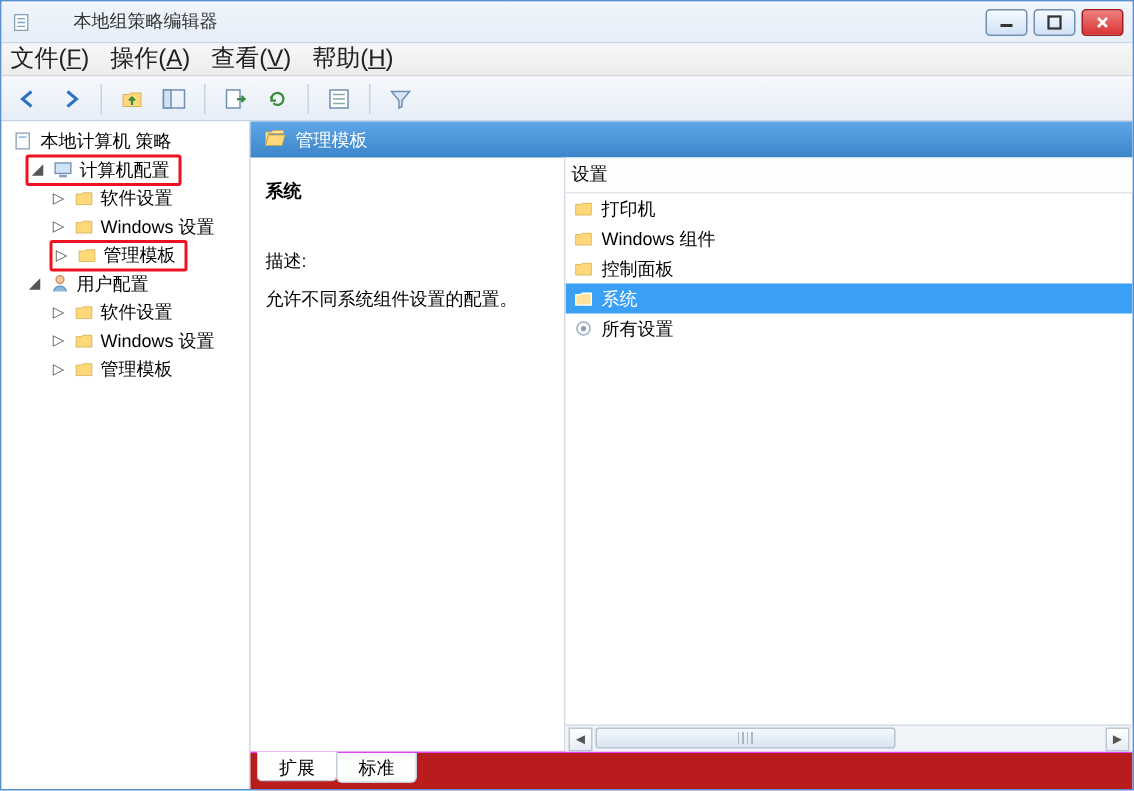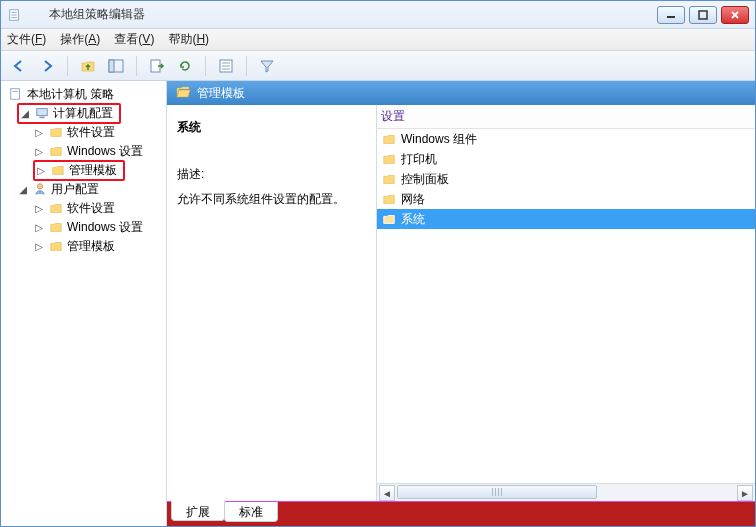--- a/index.html
+++ b/index.html
@@ -8,21 +8,21 @@
 
 .titlebar { height: 28px; background: linear-gradient(#f0f5fb,#e6eef8); display: flex; align-items: center; padding: 0 6px; border-bottom: 1px solid #c5d6e8; }
 .titlebar .icon-slot { width: 16px; height: 16px; margin-right: 6px; display:flex; align-items:center; justify-content:center; }
 .titlebar .title { font-size: 12px; color: #333; flex: 1; margin-left: 20px; }
 .winbtns { display: flex; gap: 4px; }
 .winbtn { width: 28px; height: 18px; border: 1px solid #6f8fb3; border-radius: 3px; display:flex; align-items:center; justify-content:center; font-size: 11px; color:#333; background: linear-gradient(#f5faff,#cfe1f5); cursor:pointer; }
 .winbtn svg { display:block; }
 .winbtn.close { background: linear-gradient(#f08080,#d93333); color:#fff; border-color:#a02020; }
 
 
-.menubar { height: 22px; background: linear-gradient(#f7f7f7,#ececec); border-bottom: 1px solid #d6d6d6; display:flex; align-items:center; padding: 0 6px; font-size: 12px; gap: 14px; }
+.menubar { height: 22px; background: linear-gradient(#f7f7f7,#ececec); border-bottom: 1px solid #d6d6d6; display:flex; align-items:center; padding: 0 6px; font-size: 16px; gap: 14px; }
 .menubar .menuitem { cursor: default; color:#222; }
 .menubar .menuitem .accel { text-decoration: underline; }
 
 
 .toolbar { height: 30px; background: linear-gradient(#f6f9fd,#e6edf6); border-bottom: 1px solid #c8d4e3; display:flex; align-items:center; padding: 0 6px; gap: 4px; }
 .tbtn { width: 24px; height: 24px; border: 1px solid transparent; border-radius:3px; display:flex; align-items:center; justify-content:center; cursor:pointer; }
 .tsep { width: 1px; height: 20px; background: #c6d4e3; margin: 0 4px; }
 
 
 .main { display:flex; height: calc(527px - 28px - 22px - 30px - 2px); }
@@ -37,21 +37,21 @@
 .hlbox { border: 2px solid #e12; border-radius:2px; padding-right:6px; display:inline-flex; align-items:center; }
 
 
 .content { flex:1; display:flex; flex-direction:column; min-width:0; }
 .content-header { height: 24px; background: linear-gradient(#5ea6e6,#3b85c9); color:#fff; display:flex; align-items:center; padding: 0 8px; font-size:12px; gap:6px; }
 .split-body { flex:1; display:flex; border-bottom:1px solid #d946ef; min-height:0; }
 .desc-pane { width: 210px; border-right: 1px solid #d3dbe5; padding: 14px 10px 10px 10px; font-size:12px; }
 .desc-pane .desc-title { font-weight: bold; margin-bottom: 30px; }
 .desc-pane .desc-label { margin-bottom: 8px; }
 .list-pane { flex:1; display:flex; flex-direction:column; min-width:0; }
-.list-header { height: 24px; border-bottom: 1px solid #e0e5ec; display:flex; align-items:center; padding-left:4px; font-size:12px; background:#fdfdfe; color:#4c1d95; }
+.list-header { height: 24px; border-bottom: 1px solid #e0e5ec; display:flex; align-items:center; padding-left:4px; font-size:12px; background:#fdfdfe; color:#000000; }
 .list-body { flex:1; overflow:hidden; }
 .list-row { height: 20px; display:flex; align-items:center; padding-left:4px; font-size:12px; cursor:default; gap:4px; }
 .list-row.selected { background:#39a0f6; color:#fff; }
 .fld-icon { width:16px; height:16px; display:flex; align-items:center; justify-content:center; }
 .hscroll { height: 18px; border-top:1px solid #d8dee7; background:#f0f3f7; position:relative; }
 .hscroll .arrow { width:16px; height:16px; position:absolute; top:1px; border:1px solid #bcc7d4; background:linear-gradient(#fff,#e6ecf3); display:flex; align-items:center; justify-content:center; font-size:10px; color:#555; cursor:pointer; }
 .hscroll .arrow.left { left:2px; }
 .hscroll .arrow.right { right:2px; }
 .hscroll .track { position:absolute; left:20px; right:20px; top:1px; height:16px; }
 .hscroll .thumb { position:absolute; left:0; top:0; height:14px; width:200px; border:1px solid #b5c3d3; background:linear-gradient(#f4f8fc,#d9e5f1); border-radius:2px; display:flex; align-items:center; justify-content:center; }
@@ -274,53 +274,54 @@
         <div class="list-header">
           <span>设置</span>
         </div>
         <div class="list-body">
           <div class="list-row">
             <span class="fld-icon">
                 <svg width="14" height="14" viewBox="0 0 16 16">
                   <path class="folder-svg" d="M2 5h4l1-1h7v9H2z"></path>
                 </svg>
               </span>
+            <span>打印机</span>
+          </div>
+          <div class="list-row">
+            <span class="fld-icon">
+                <svg width="14" height="14" viewBox="0 0 16 16">
+                  <path class="folder-svg" d="M2 5h4l1-1h7v9H2z"></path>
+                </svg>
+              </span>
             <span>Windows 组件</span>
           </div>
           <div class="list-row">
             <span class="fld-icon">
                 <svg width="14" height="14" viewBox="0 0 16 16">
                   <path class="folder-svg" d="M2 5h4l1-1h7v9H2z"></path>
                 </svg>
               </span>
-            <span>打印机</span>
+            <span>控制面板</span>
+          </div>
+          <div class="list-row selected">
+            <span class="fld-icon">
+                <svg width="14" height="14" viewBox="0 0 16 16">
+                  <path d="M2 5h4l1-1h7v9H2z" fill="#ffe39a" stroke="#fff"></path>
+                </svg>
+              </span>
+            <span>系统</span>
           </div>
           <div class="list-row">
             <span class="fld-icon">
                 <svg width="14" height="14" viewBox="0 0 16 16">
-                  <path class="folder-svg" d="M2 5h4l1-1h7v9H2z"></path>
-                </svg>
-              </span>
-            <span>控制面板</span>
-          </div>
-          <div class="list-row">
-            <span class="fld-icon">
-                <svg width="14" height="14" viewBox="0 0 16 16">
-                  <path class="folder-svg" d="M2 5h4l1-1h7v9H2z"></path>
-                </svg>
-              </span>
-            <span>网络</span>
-          </div>
-          <div class="list-row selected">
-            <span class="fld-icon">
-                <svg width="14" height="14" viewBox="0 0 16 16">
-                  <path d="M2 5h4l1-1h7v9H2z" fill="#ffe39a" stroke="#fff"></path>
-                </svg>
-              </span>
-            <span>系统</span>
+                  <circle cx="8" cy="8" r="5" fill="none" stroke="#8a9fb8"></circle>
+                  <circle cx="8" cy="8" r="2" fill="#8a9fb8"></circle>
+                </svg>
+              </span>
+            <span>所有设置</span>
           </div>
         </div>
         <div class="hscroll">
           <div class="arrow left">◄</div>
           <div class="track">
               <div class="thumb">
                 <div class="grip"></div>
               </div>
             </div>
           <div class="arrow right">►</div>

